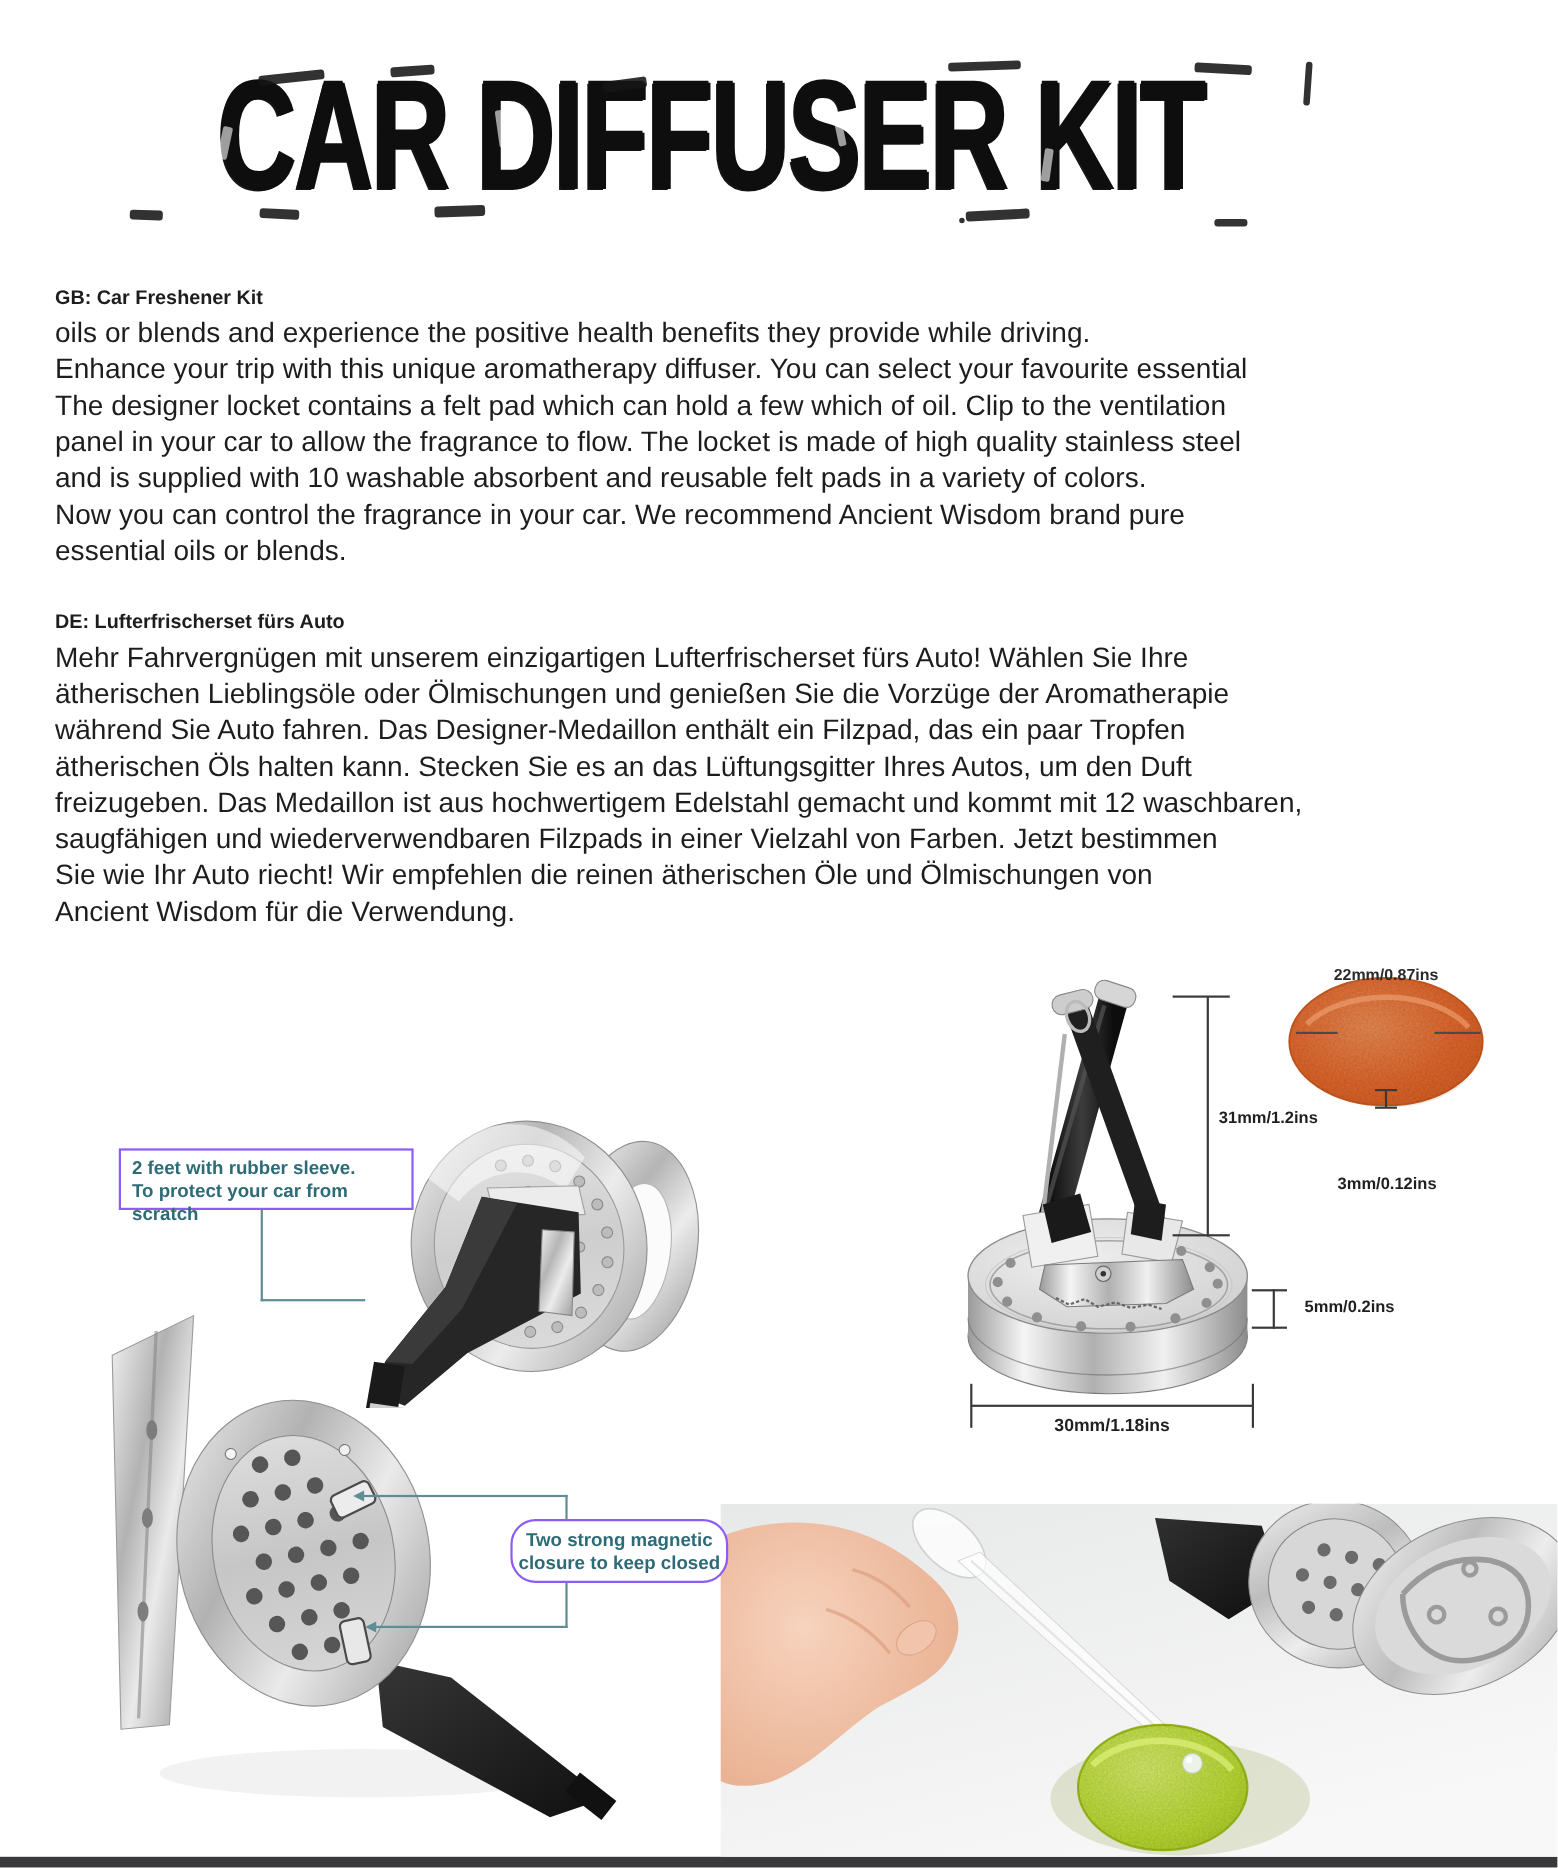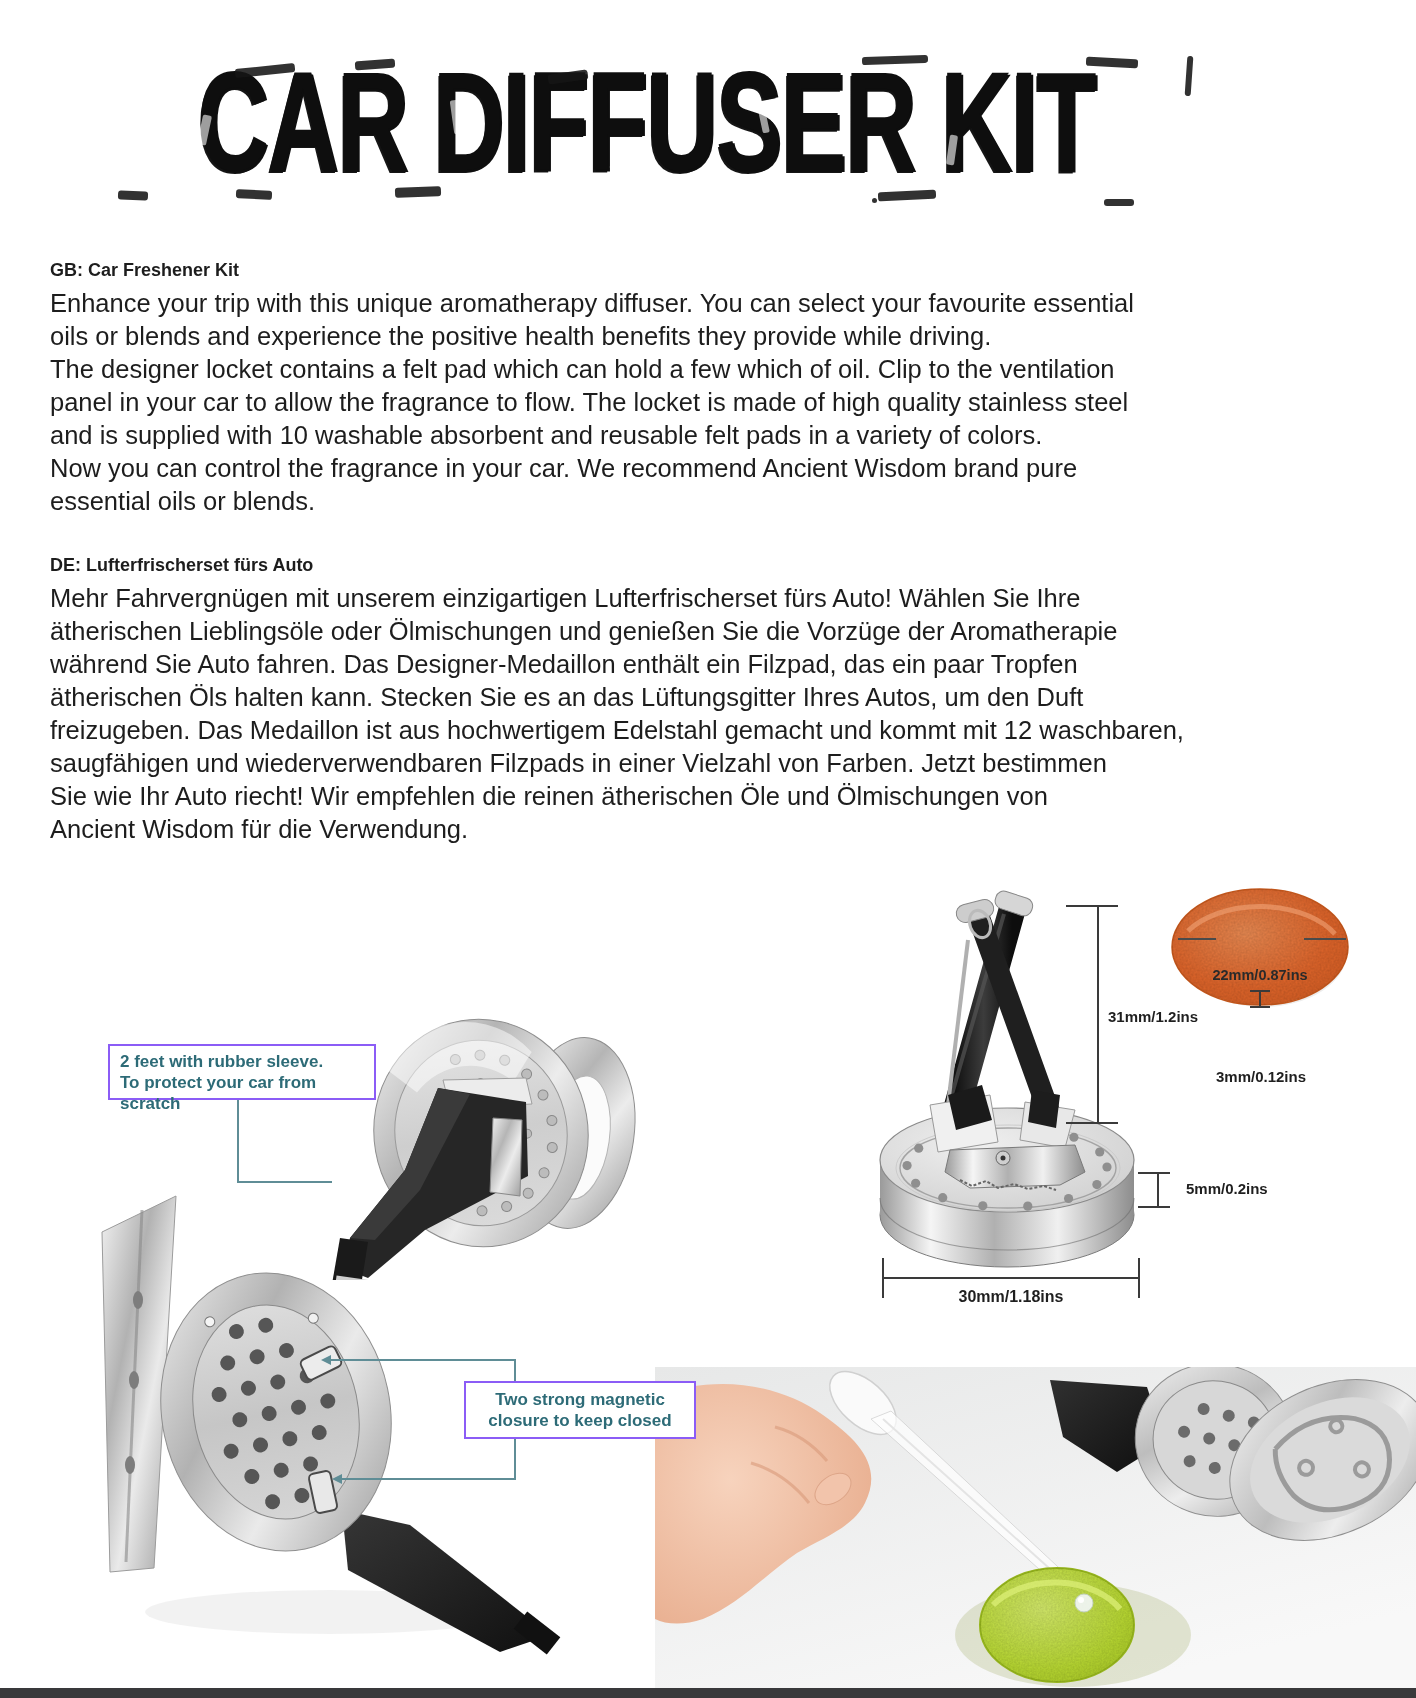--- a/index.html
+++ b/index.html
@@ -63,22 +63,22 @@
     <div class="nick" style="left:452px;top:100px;width:8px;height:34px;transform:rotate(-8deg);"></div>
     <div class="nick" style="left:612px;top:140px;width:8px;height:30px;transform:rotate(10deg);"></div>
     <div class="nick" style="left:760px;top:105px;width:7px;height:28px;transform:rotate(-12deg);"></div>
     <div class="nick" style="left:948px;top:135px;width:8px;height:30px;transform:rotate(8deg);"></div>
     <div class="nick" style="left:1118px;top:110px;width:7px;height:26px;transform:rotate(-10deg);"></div>
   </div>
 
   <div class="tsection" style="top:254px;">
     <div class="theading">GB: Car Freshener Kit</div>
     <div class="tlines">
+        <div class="tline">oils or blends and experience the positive health benefits they provide while driving.</div>
         <div class="tline">Enhance your trip with this unique aromatherapy diffuser. You can select your favourite essential</div>
-        <div class="tline">oils or blends and experience the positive health benefits they provide while driving.</div>
         <div class="tline">The designer locket contains a felt pad which can hold a few which of oil. Clip to the ventilation</div>
         <div class="tline">panel in your car to allow the fragrance to flow. The locket is made of high quality stainless steel</div>
         <div class="tline">and is supplied with 10 washable absorbent and reusable felt pads in a variety of colors.</div>
         <div class="tline">Now you can control the fragrance in your car. We recommend Ancient Wisdom brand pure</div>
         <div class="tline">essential oils or blends.</div>
       </div>
   </div>
 
   <div class="tsection" style="top:549px;">
     <div class="theading">DE: Lufterfrischerset fürs Auto</div>
@@ -175,21 +175,21 @@
         </filter>
     </defs>
     <ellipse cx="93" cy="66" rx="84" ry="55" fill="#000" opacity="0.07"></ellipse>
     <ellipse cx="90" cy="61" rx="88" ry="58" fill="url(#o-felt)" stroke="#c4571c" stroke-width="1.5"></ellipse>
     <ellipse cx="90" cy="61" rx="88" ry="58" fill="#7a3410" filter="url(#o-noise)" opacity="0.35"></ellipse>
     <path d="M18,45 A85,52 0 0 1 165,48" fill="none" stroke="#f2a476" stroke-width="5" opacity="0.6"></path>
   </svg>
 
   <div class="hline" style="left:1178px;top:938px;width:38px;background:#4a4a4a;"></div>
   <div class="hline" style="left:1304px;top:938px;width:42px;background:#4a4a4a;"></div>
-  <div class="dimlabel ctr" style="left:1196px;top:967px;width:128px;font-size:14.5px;color:#2a2a2a;">22mm/0.87ins</div>
+  <div class="dimlabel ctr" style="left:1196px;top:879px;width:128px;font-size:14.5px;color:#2a2a2a;">22mm/0.87ins</div>
 
   <div class="vline" style="left:1259px;top:991px;height:16px;"></div>
   <div class="hline" style="left:1250px;top:990px;width:20px;"></div>
   <div class="hline" style="left:1250px;top:1006px;width:20px;"></div>
   <div class="dimlabel ctr" style="left:1196px;top:1068px;width:130px;">3mm/0.12ins</div>
 
   <div class="vline" style="left:1097px;top:906px;height:218px;"></div>
   <div class="hline" style="left:1066px;top:905px;width:52px;"></div>
   <div class="hline" style="left:1066px;top:1122px;width:52px;"></div>
   <div class="dimlabel" style="left:1108px;top:1008px;">31mm/1.2ins</div>
@@ -332,21 +332,21 @@
         <rect x="222" y="172" width="38" height="22" rx="5" fill="#ececec" stroke="#4a4a4a" stroke-width="2"></rect>
       </g>
     <g transform="rotate(-12 243 312)">
         <rect x="232" y="292" width="22" height="40" rx="5" fill="#e8e8e8" stroke="#4a4a4a" stroke-width="2"></rect>
       </g>
   </svg>
 
   <div class="hline teal" style="left:330px;top:1359px;width:186px;"></div>
   <div class="vline teal" style="left:514px;top:1359px;height:24px;"></div>
   <div class="arrow-left" style="left:321px;top:1355px;"></div>
-  <div class="callout center" style="left:464px;top:1381px;width:232px;height:58px;">
+  <div class="callout center" style="left:464px;top:1381px;width:198px;height:58px;border-radius:23px;">
     <div>Two strong magnetic</div>
     <div>closure to keep closed</div>
   </div>
   <div class="vline teal" style="left:514px;top:1437px;height:43px;"></div>
   <div class="hline teal" style="left:341px;top:1478px;width:175px;"></div>
   <div class="arrow-left" style="left:332px;top:1474px;"></div>
 
   <svg class="photo" style="left:655px;top:1367px;" width="761" height="321" viewBox="0 0 761 321">
     <defs>
       <linearGradient id="p-bg" x1="0" y1="0" x2="0.6" y2="1">

